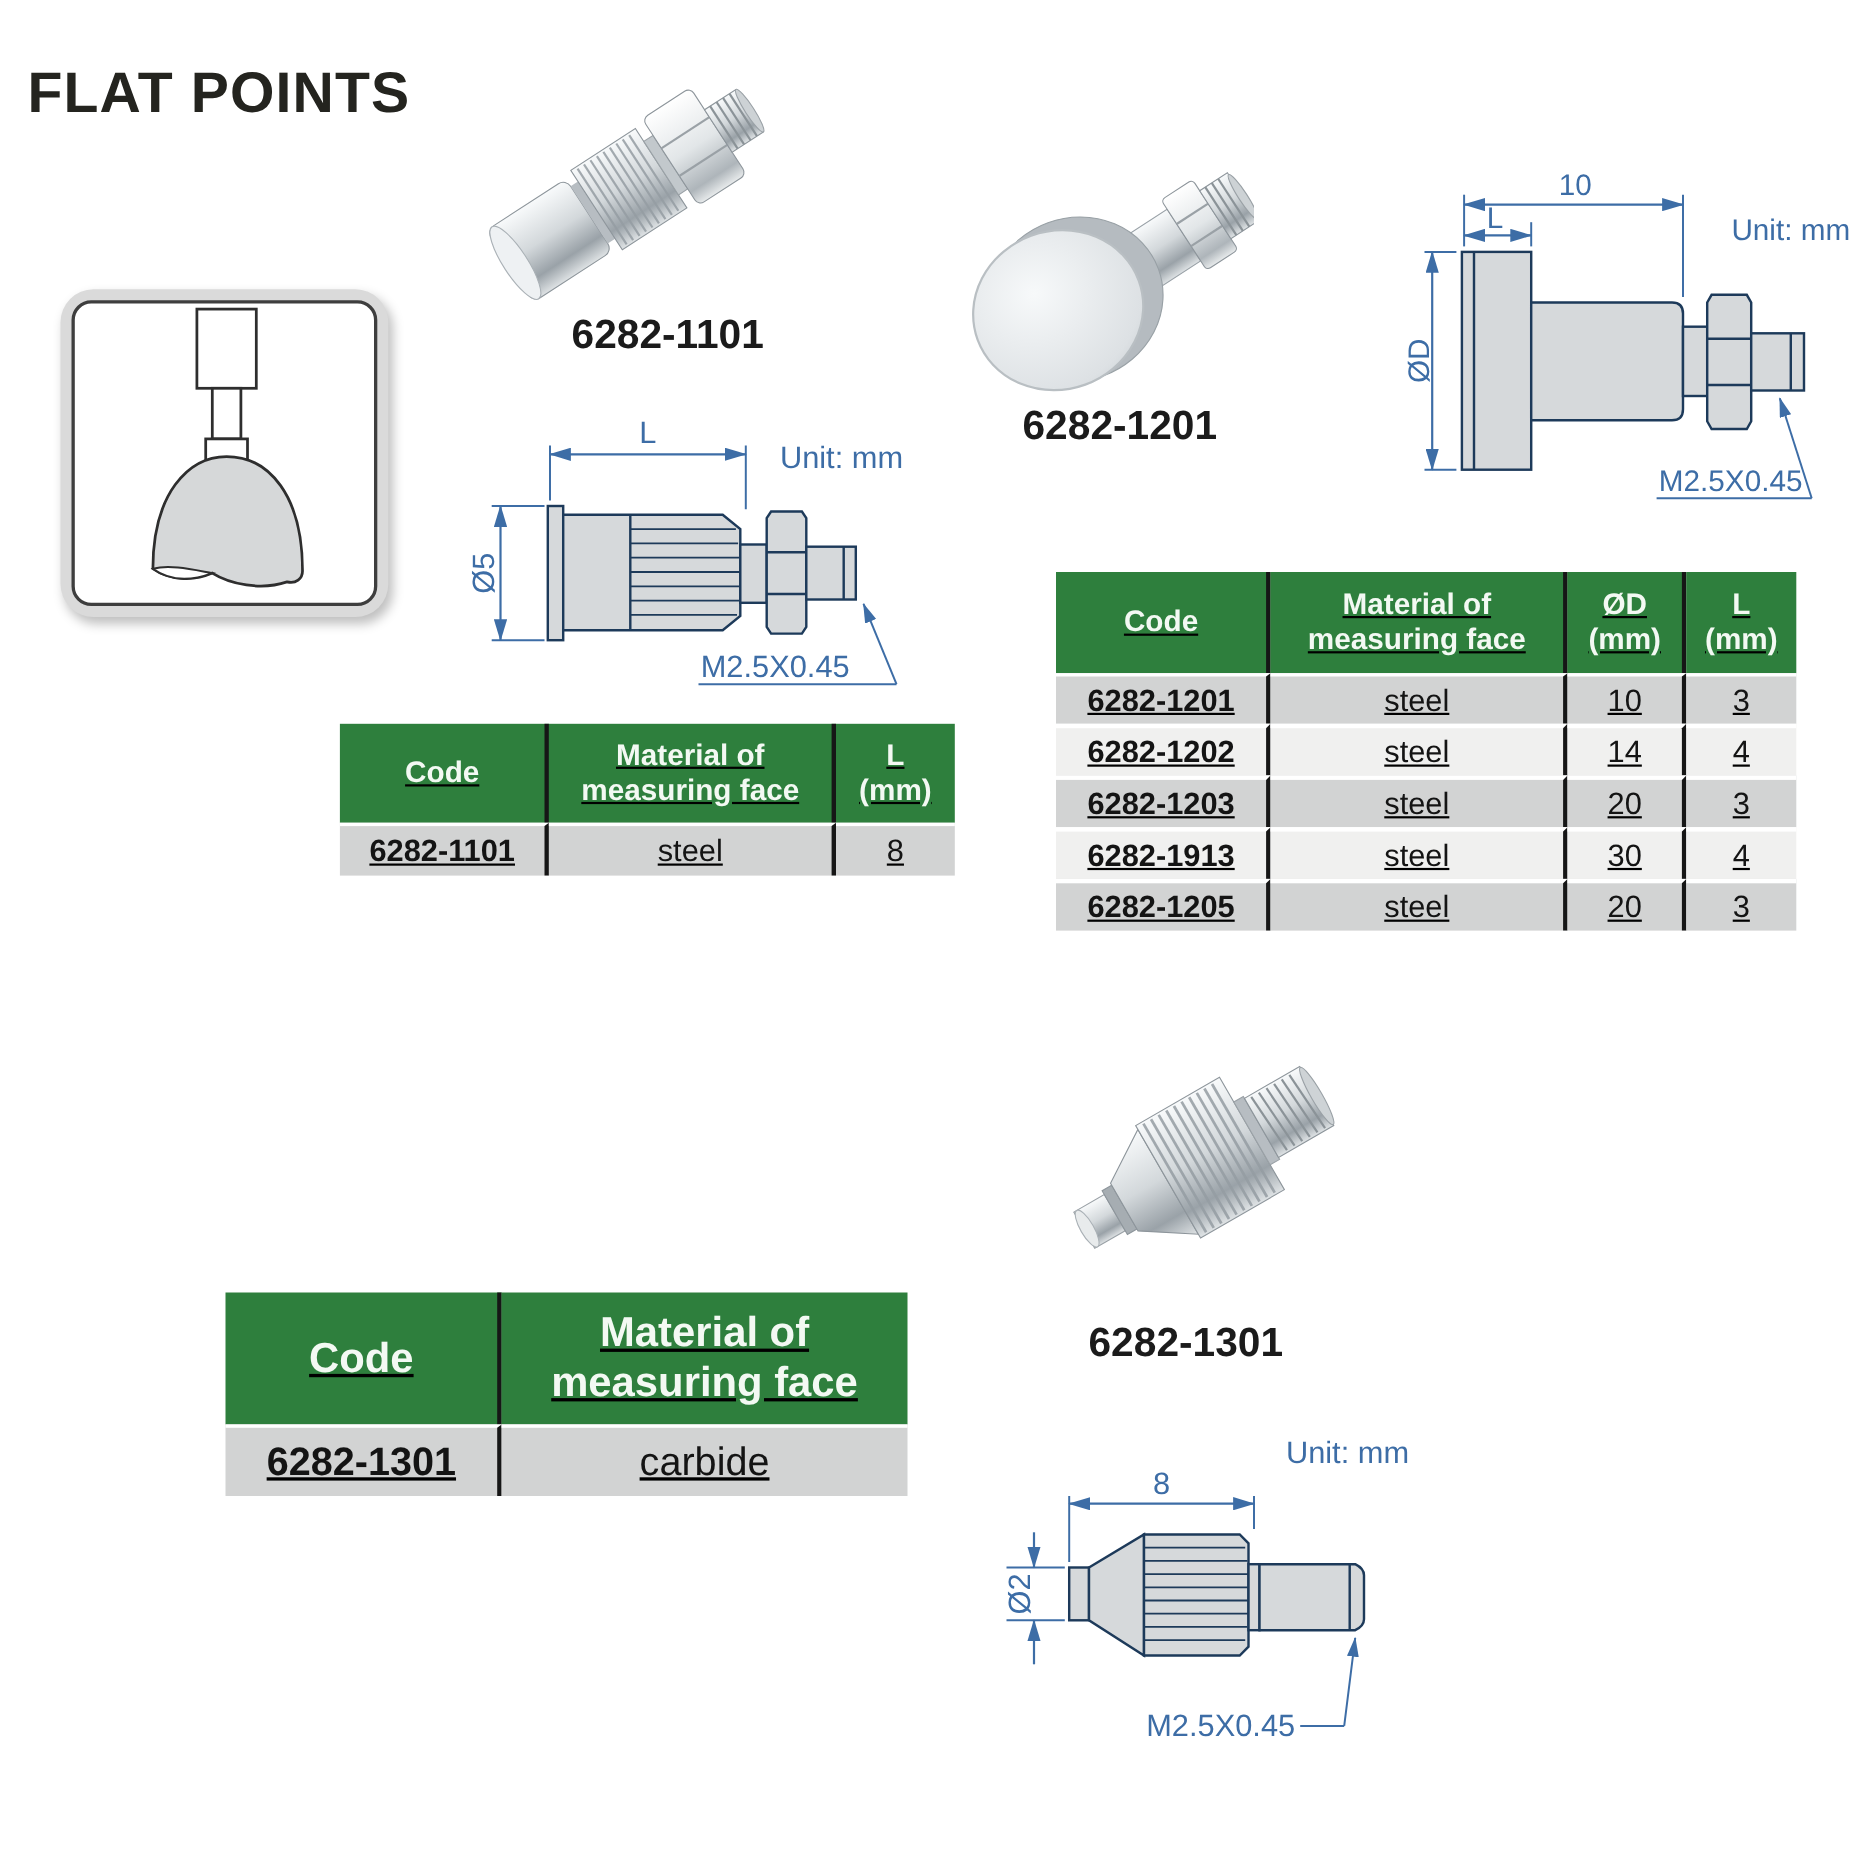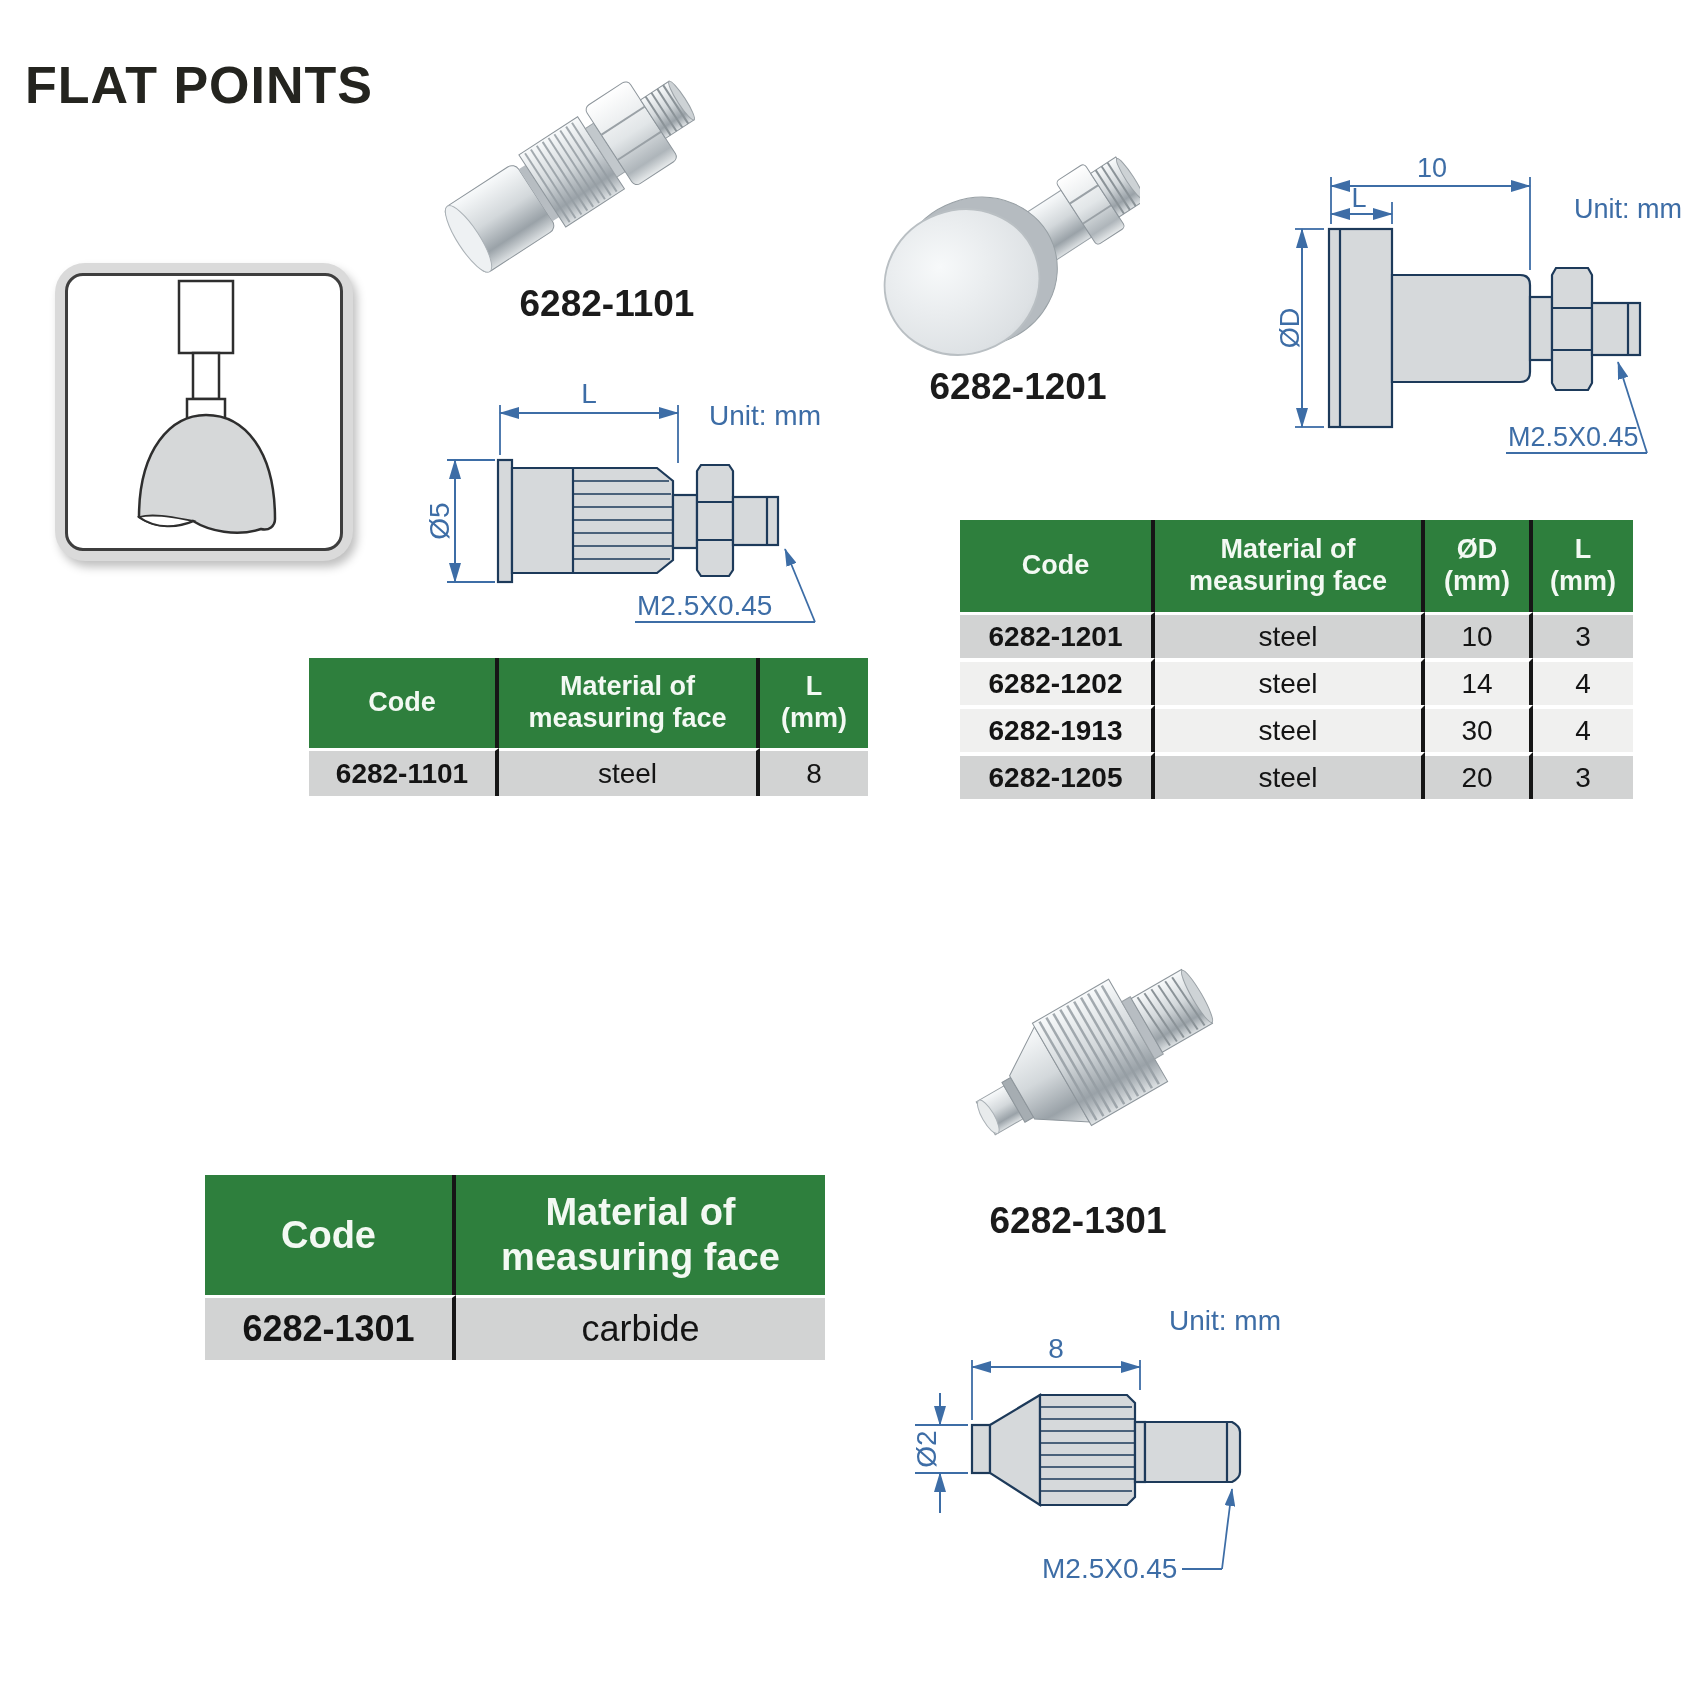--- a/index.html
+++ b/index.html
@@ -15,21 +15,21 @@
   .photo-caption{position:absolute;font-size:37px;font-weight:bold;color:#1b1b1b;
                  transform:translateX(-50%);white-space:nowrap;}
 
   
   .app-icon-outer{position:absolute;left:55px;top:263px;width:298px;height:298px;
                   background:#dadada;border-radius:30px;box-shadow:4px 6px 10px rgba(0,0,0,.25);}
   .app-icon-inner{position:absolute;left:10px;top:10px;right:10px;bottom:10px;
                   background:#ffffff;border:3px solid #3e3e3e;border-radius:18px;}
 
   
-  table.spec{position:absolute;border-collapse:separate;border-spacing:0;table-layout:fixed;}
+  table.spec{position:absolute;border-collapse:separate;border-spacing:0;table-layout:fixed;text-decoration:underline;}
   table.spec th{background:#2e7f3d;color:#f3f9f3;font-weight:bold;text-align:center;
                 vertical-align:middle;white-space:pre-line;line-height:1.18;padding:0 4px;}
   table.spec td{text-align:center;vertical-align:middle;color:#141414;padding:0 4px;}
   table.spec th:not(:last-child), table.spec td:not(:last-child){border-right:4px solid #161616;}
   table.spec tbody tr:first-child td{border-top:3px solid #ffffff;}
   table.spec tbody tr + tr td{border-top:4px solid #ffffff;}
   table.spec tbody tr.odd td{background:#d2d3d3;}
   table.spec tbody tr.even td{background:#f0f0ef;}
   td.code{font-weight:bold;}
 
@@ -284,20 +284,26 @@
         <td>steel</td>
         <td>10</td>
         <td>3</td>
       </tr>
       <tr class="even">
         <td class="code">6282-1202</td>
         <td>steel</td>
         <td>14</td>
         <td>4</td>
       </tr>
+      <tr class="odd">
+        <td class="code">6282-1203</td>
+        <td>steel</td>
+        <td>20</td>
+        <td>3</td>
+      </tr>
       <tr class="even">
         <td class="code">6282-1913</td>
         <td>steel</td>
         <td>30</td>
         <td>4</td>
       </tr>
       <tr class="odd">
         <td class="code">6282-1205</td>
         <td>steel</td>
         <td>20</td>

